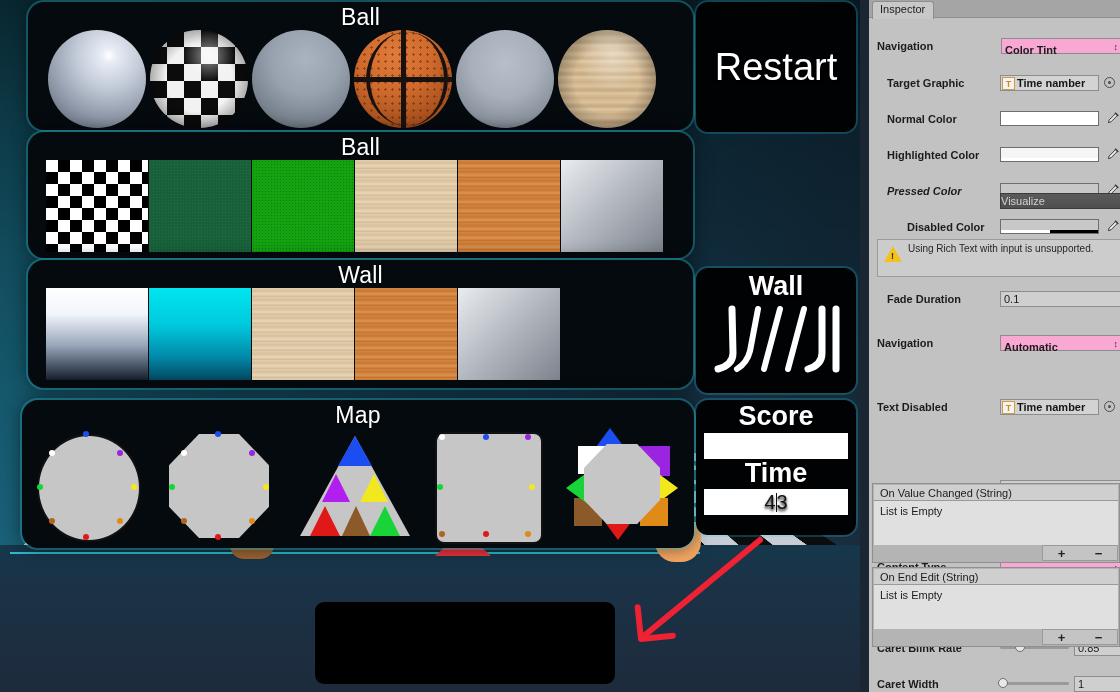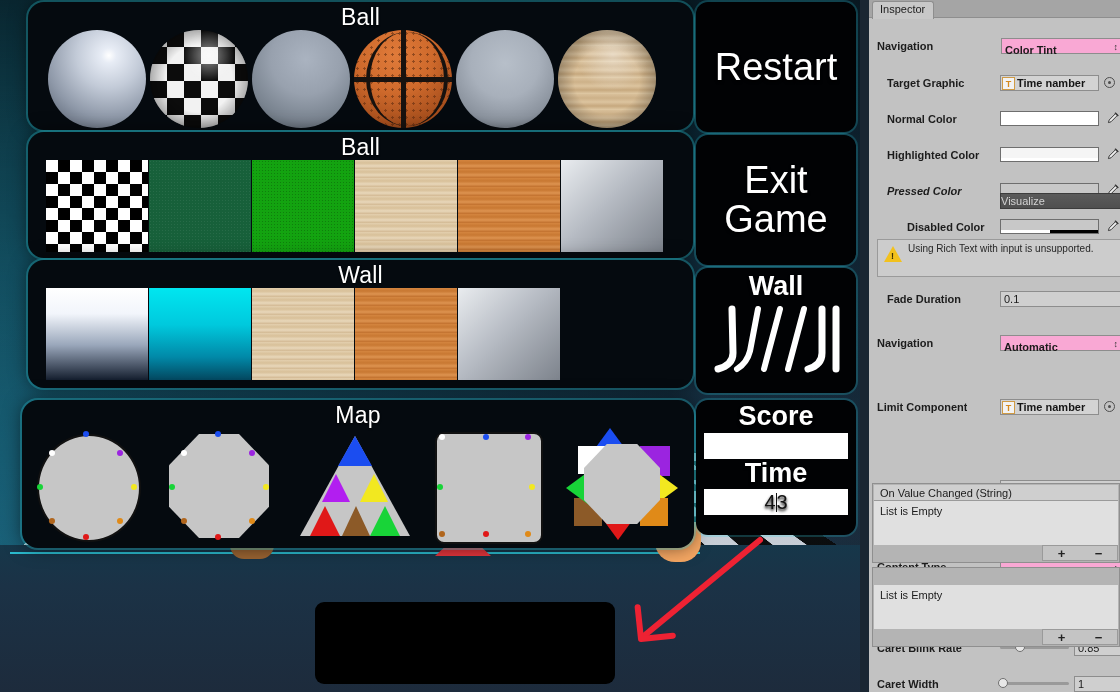--- a/index.html
+++ b/index.html
@@ -304,23 +304,20 @@
       <div style="position:absolute;left:0;top:38px;width:0;height:0;border-top:22px solid transparent;border-bottom:22px solid transparent;border-right:30px solid #18d438;"></div>
       <div style="position:absolute;left:12px;top:18px;width:28px;height:28px;background:#ffffff;"></div>
       <div style="position:absolute;left:18px;top:16px;width:76px;height:80px;background:#c6c6c6;
         clip-path:polygon(30% 0,70% 0,100% 30%,100% 70%,70% 100%,30% 100%,0 70%,0 30%);"></div>
     </div>
 
     <div class="gbtn" style="left:696px;top:2px;width:160px;height:130px;font-size:38px;">
       <span>Restart</span>
     </div>
 
-    <div class="gbtn" style="left:696px;top:135px;width:160px;height:130px;font-size:38px;flex-direction:column;">
-      <span style="white-space:normal;">Exit Game</span>
-    </div>
 
     <div class="gbtn" style="left:696px;top:268px;width:160px;height:125px;flex-direction:column;justify-content:flex-start;padding-top:5px;box-sizing:border-box;">
       <span style="font-size:27px;font-weight:bold;">Wall</span>
       <svg width="128" height="78" viewBox="0 0 128 78" style="margin-top:2px;">
         <path d="M20 6 L21 50 Q21 62 6 66" stroke="#fff" stroke-width="7" fill="none" stroke-linecap="round"></path>
         <path d="M46 6 L38 48 Q35 60 25 66" stroke="#fff" stroke-width="6" fill="none" stroke-linecap="round"></path>
         <path d="M68 6 L52 66" stroke="#fff" stroke-width="6" fill="none" stroke-linecap="round"></path>
         <path d="M92 6 L76 66" stroke="#fff" stroke-width="6" fill="none" stroke-linecap="round"></path>
         <path d="M110 6 L110 50 Q110 62 96 66" stroke="#fff" stroke-width="7" fill="none" stroke-linecap="round"></path>
         <path d="M124 6 L124 66" stroke="#fff" stroke-width="7" fill="none" stroke-linecap="round"></path>
@@ -448,21 +445,21 @@
         <span>Automatic</span>
         <span class="arrows">↕</span>
       </div>
     </div>
 
     <div class="btn-grey" style="left:131px;top:193px;width:123px;height:16px;">
       <span>Visualize</span>
     </div>
 
     <div class="row" style="top:219px;">
-      <span class="lbl" style="left:8px;top:2px;">Limit Component</span>
+      <span class="lbl" style="left:8px;top:2px;">Text Disabled</span>
       <div class="objfield" style="left:131px;top:0;width:99px;height:16px;">
         <span class="tglyph">T</span>
         <span>Time namber</span>
       </div>
       <span class="target-dot" style="left:235px;top:2px;"></span>
     </div>
 
     <div class="helpbox" style="left:8px;top:239px;width:246px;height:38px;">
       <div class="warn-tri"></div>
       <div class="htxt">Using Rich Text with input is unsupported.</div>
@@ -522,20 +519,21 @@
       <div class="evt-body">
         <span class="evt-empty">List is Empty</span>
       </div>
       <div class="evt-foot">
         <span>+</span>
         <span>−</span>
       </div>
     </div>
 
     <div class="evtbox" style="left:3px;top:567px;width:248px;height:80px;">
+      <div class="evt-head">On End Edit (String)</div>
       <div class="evt-body">
         <span class="evt-empty">List is Empty</span>
       </div>
       <div class="evt-foot">
         <span>+</span>
         <span>−</span>
       </div>
     </div>
 
     <div id="insp-scroll">

